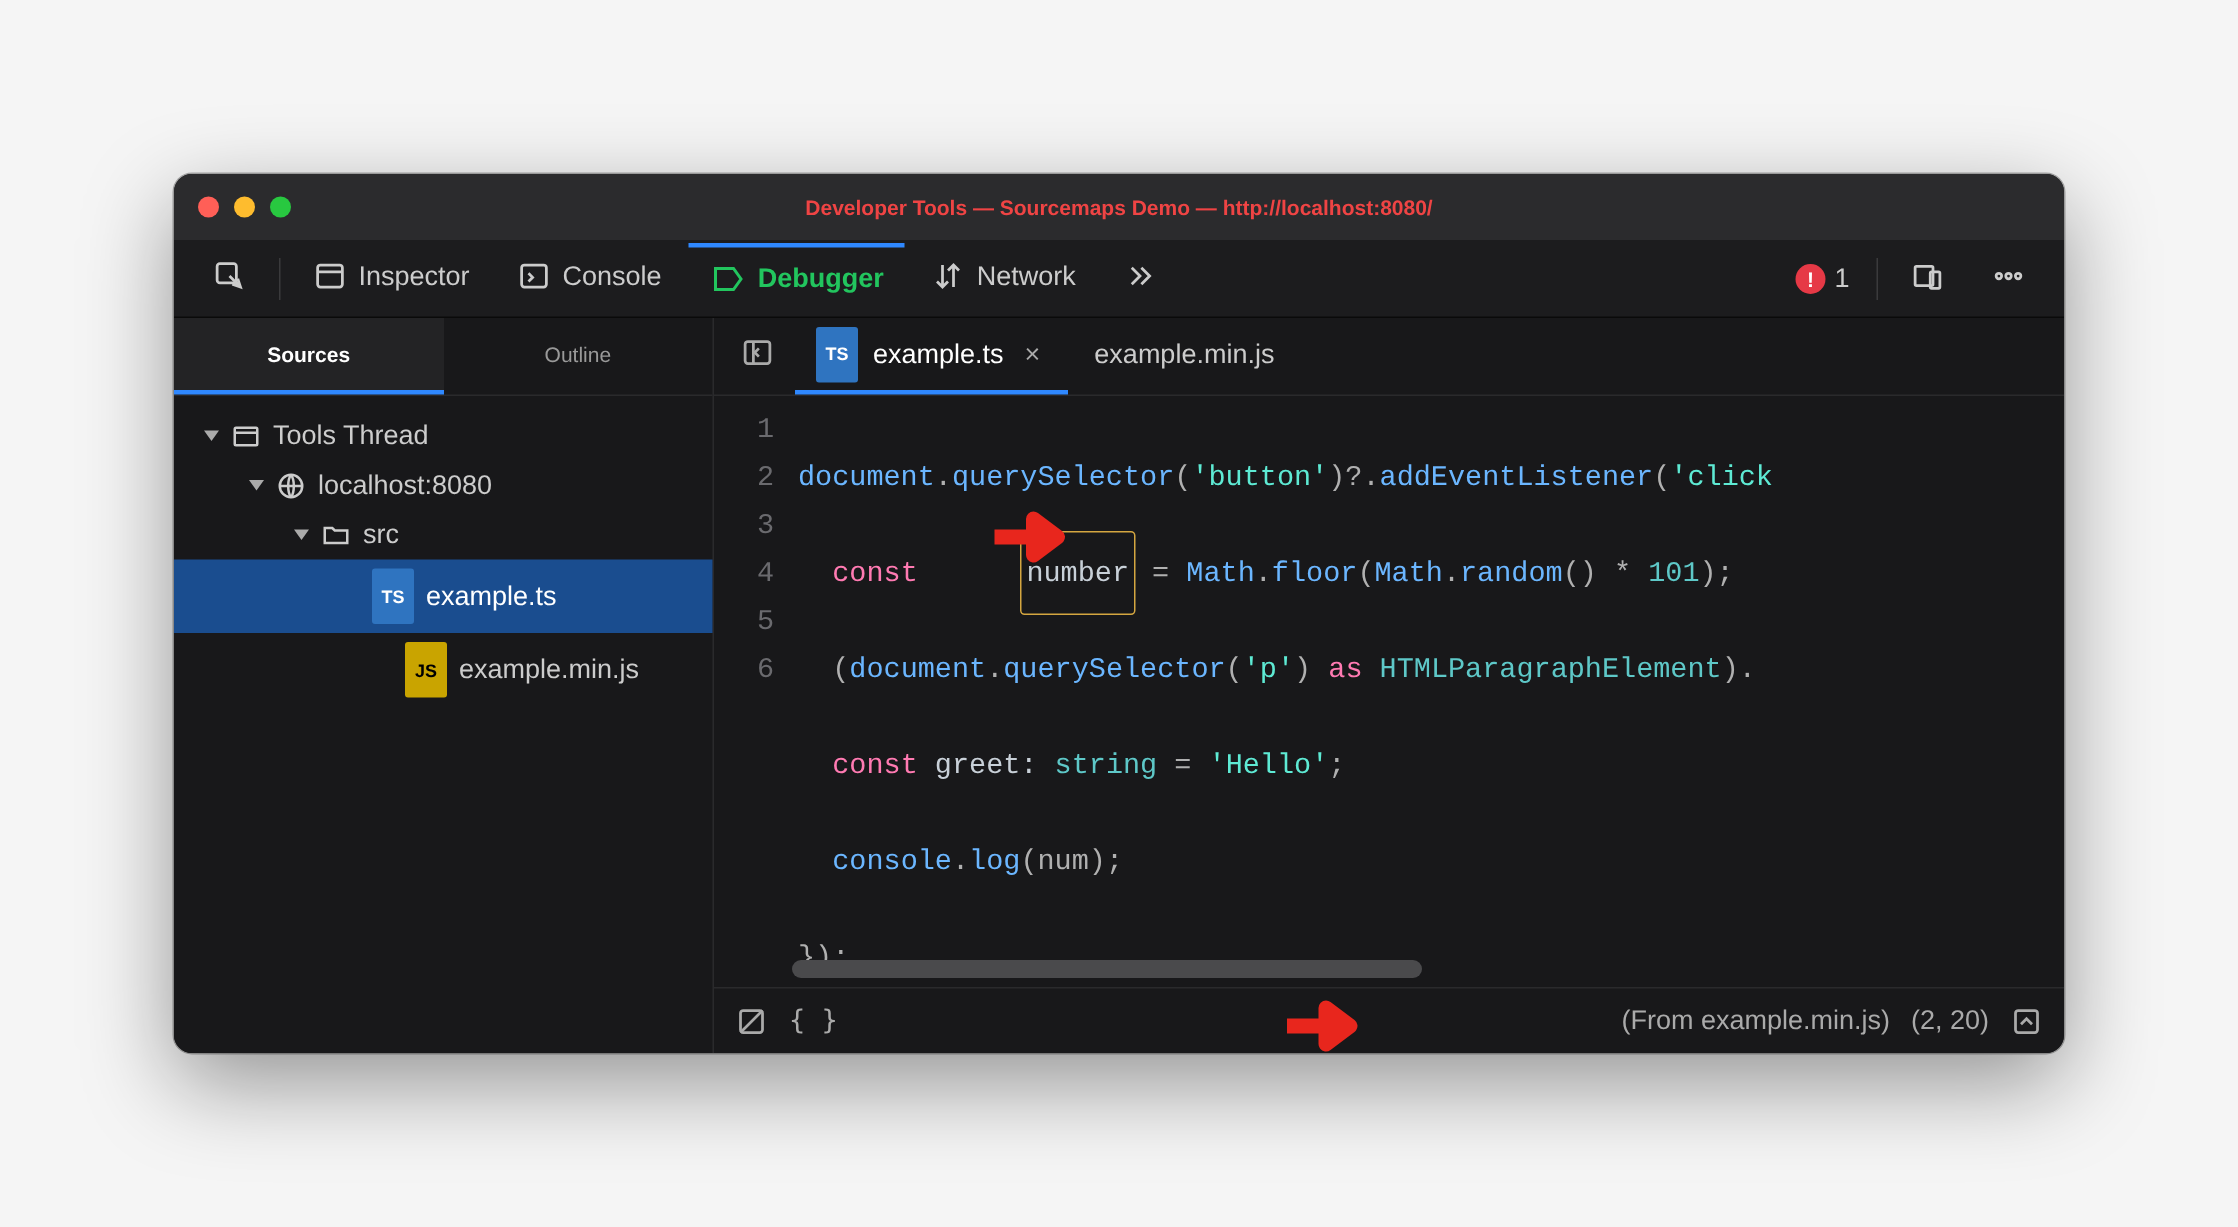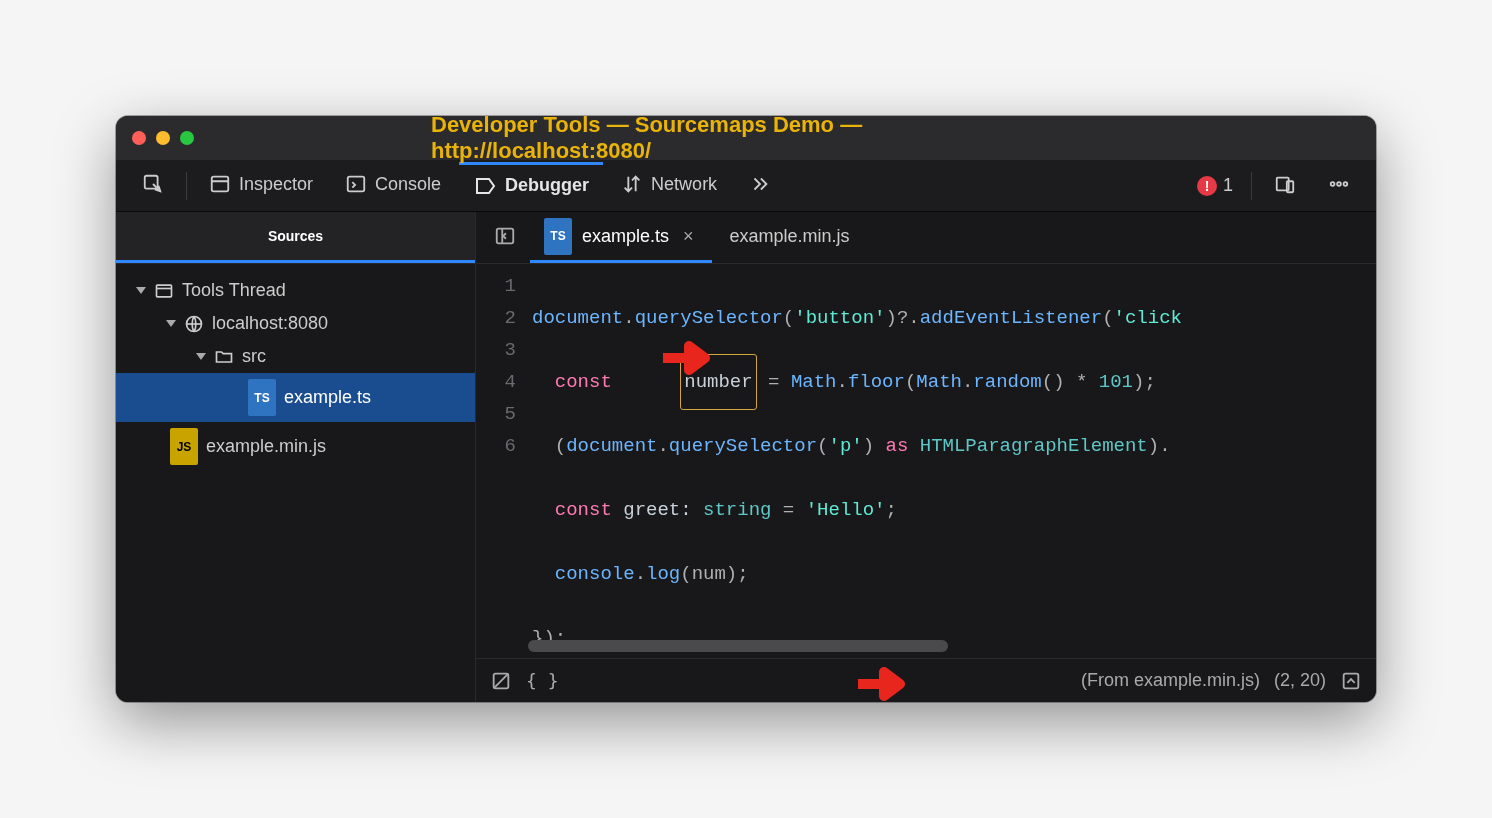--- a/index.html
+++ b/index.html
@@ -34,22 +34,22 @@
 .light {
   width: 14px; height: 14px; border-radius: 50%;
 }
 .light.red { background: #ff5f57; }
 .light.yellow { background: #febc2e; }
 .light.green { background: #28c840; }
 .window-title {
   position: absolute;
   left: 50%;
   transform: translateX(-50%);
-  color: #eab308;
-  font-size: 22px;
+  color: #ef4444;
+  font-size: 14px;
   font-weight: 600;
 }
 .toolbar {
   height: 52px;
   background: #1c1c1e;
   display: flex;
   align-items: center;
   padding: 2px 12px;
   border-bottom: 1px solid #0a0a0a;
   gap: 4px;
@@ -59,21 +59,21 @@
   align-items: center;
   gap: 8px;
   padding: 8px 14px;
   color: #ccc;
   font-size: 18px;
   cursor: pointer;
   border-bottom: 3px solid transparent;
   height: 100%;
 }
 .toolbar-btn.active {
-  color: #e5e5e5;
+  color: #22c55e;
   font-weight: 600;
   border-top: 3px solid #2f88ff;
   text-align: center;
 }
 .toolbar-divider {
   width: 1px;
   height: 28px;
   background: #3a3a3c;
   margin: 0 4px;
 }
@@ -138,21 +138,21 @@
   cursor: pointer;
 }
 .tree-row.selected {
   background: #1a4d8f;
   color: #fff;
 }
 .tree-indent-1 { padding-left: 20px; }
 .tree-indent-2 { padding-left: 50px; }
 .tree-indent-3 { padding-left: 80px; }
 .tree-indent-4 { padding-left: 110px; }
-.tree-indent-4b { padding-left: 54px; }
+.tree-indent-4b { padding-left: 118px; margin-left: 36px; }
 .twisty {
   width: 0; height: 0;
   border-left: 5px solid transparent;
   border-right: 5px solid transparent;
   border-top: 7px solid #aaa;
 }
 .file-badge {
   display: inline-flex;
   align-items: center;
   justify-content: center;
@@ -358,20 +358,23 @@
       </span>
     </div>
   </div>
 
   <div class="content">
 
     <div class="sidebar">
       <div class="sidebar-tabs">
         <div class="sidebar-tab active">
           <span>Sources</span>
+        </div>
+        <div class="sidebar-tab">
+          <span>Outline</span>
         </div>
       </div>
       <div class="tree">
         <div class="tree-row tree-indent-1">
           <span class="twisty"></span>
           <span class="icon">
             <svg width="20" height="20" viewBox="0 0 24 24">
                 <rect x="3" y="5" width="18" height="14" rx="1"></rect>
                 <line x1="3" y1="9" x2="21" y2="9"></line>
               </svg>

